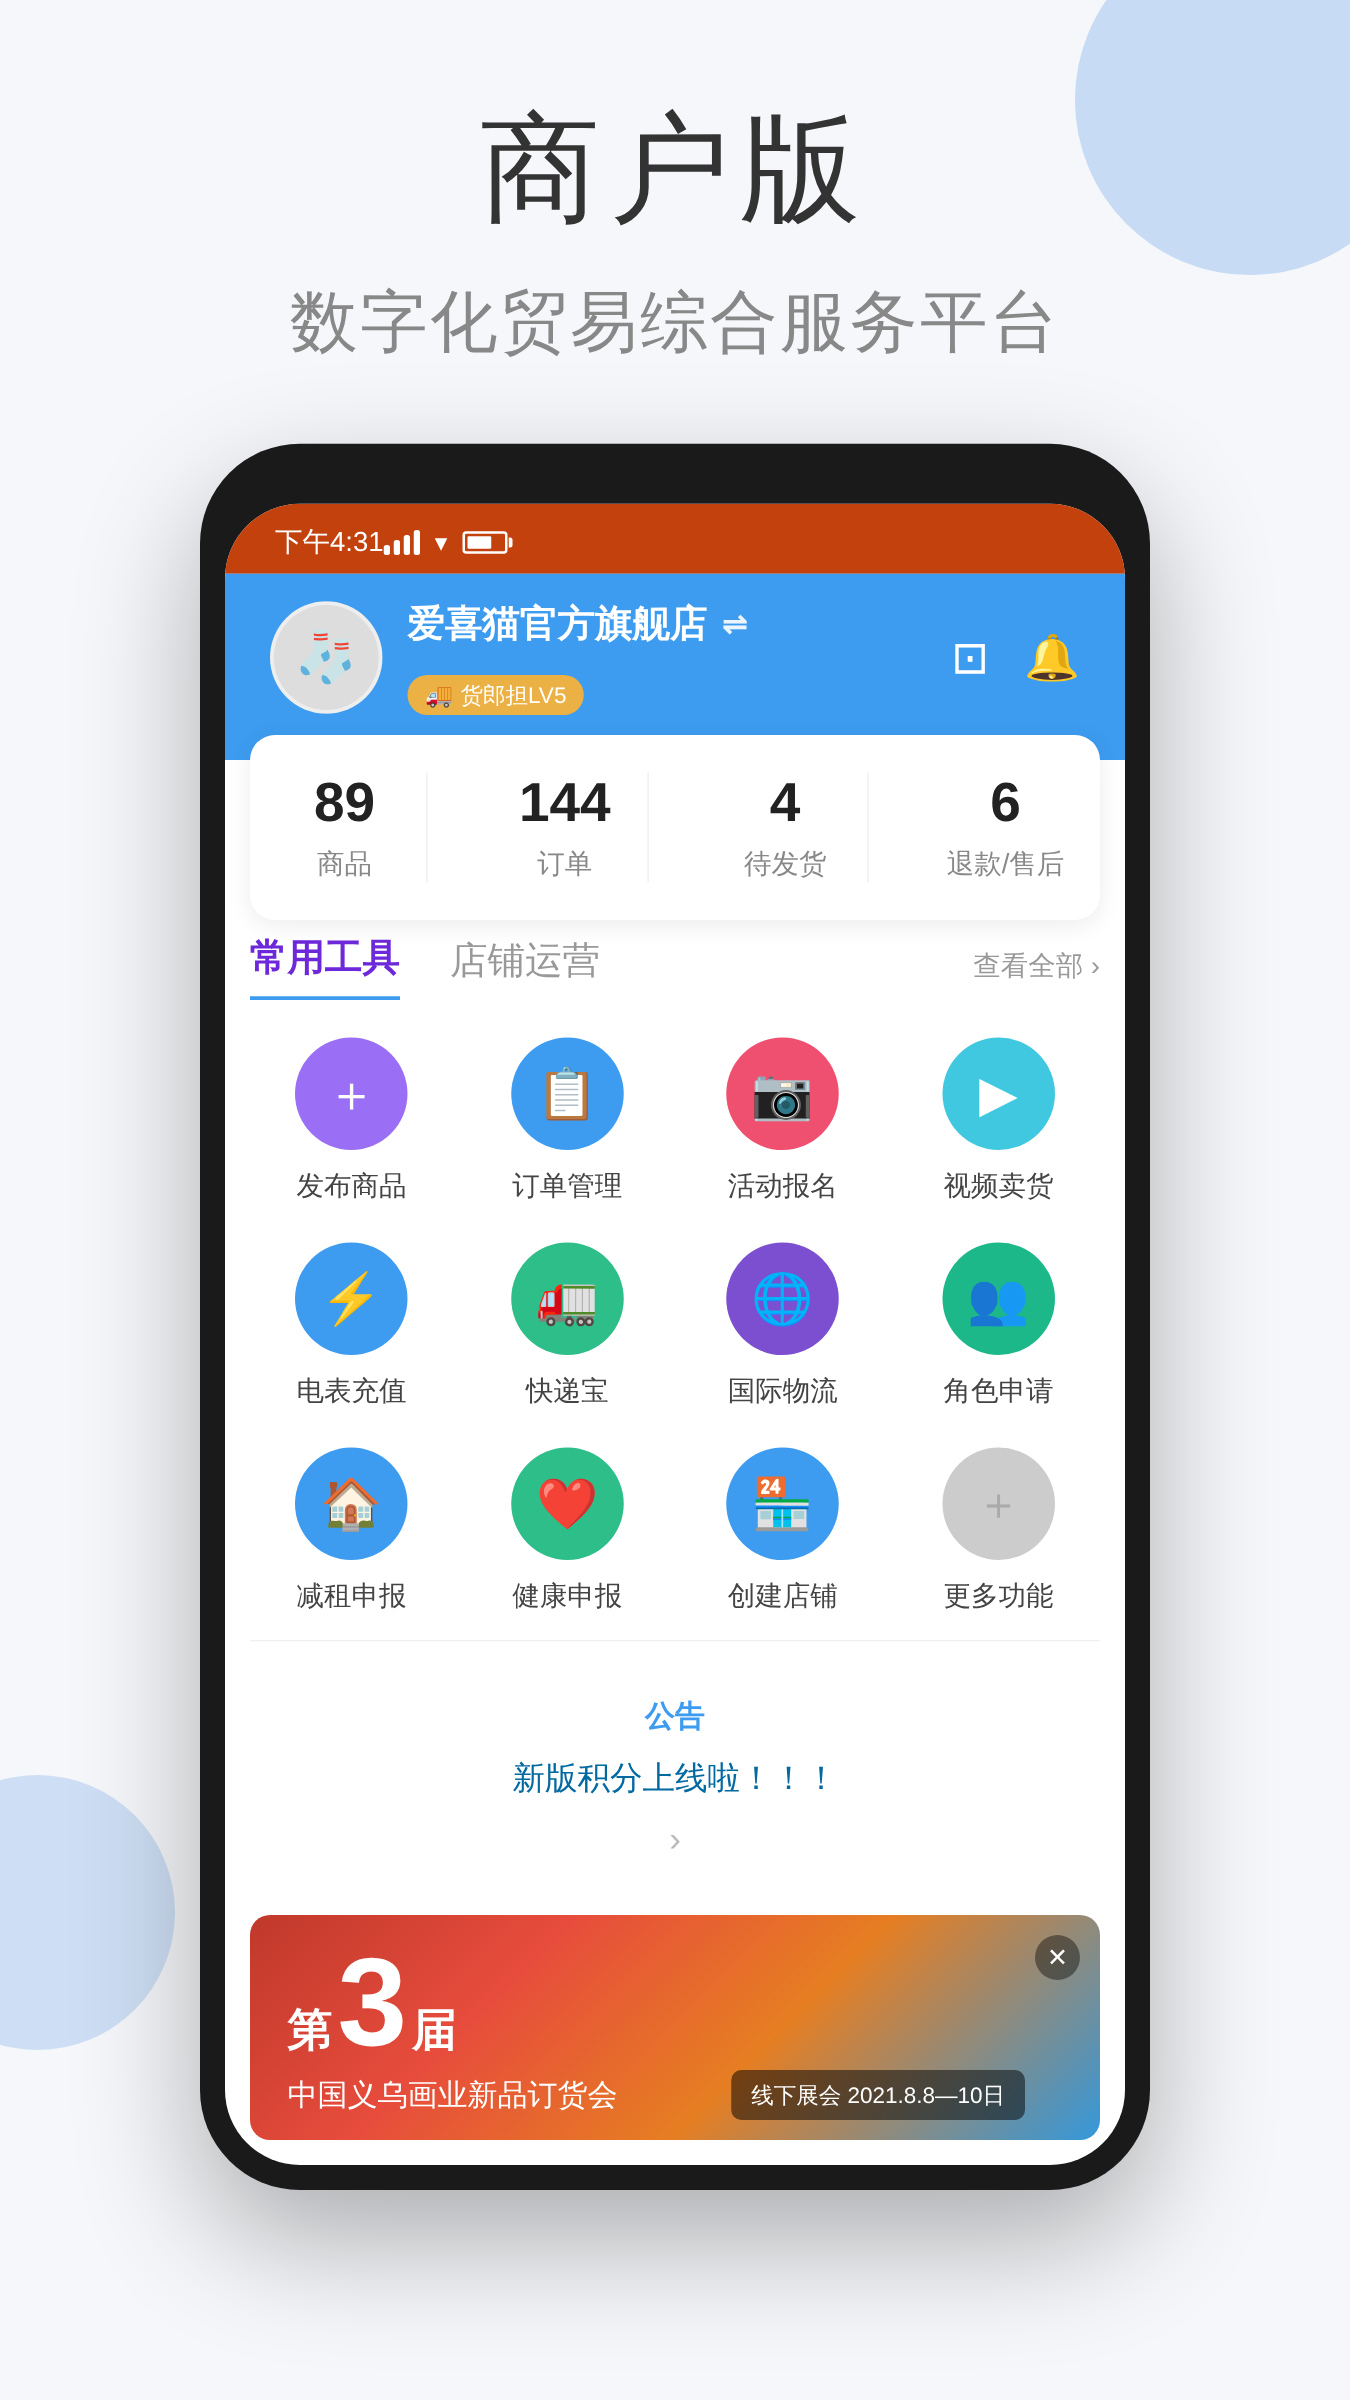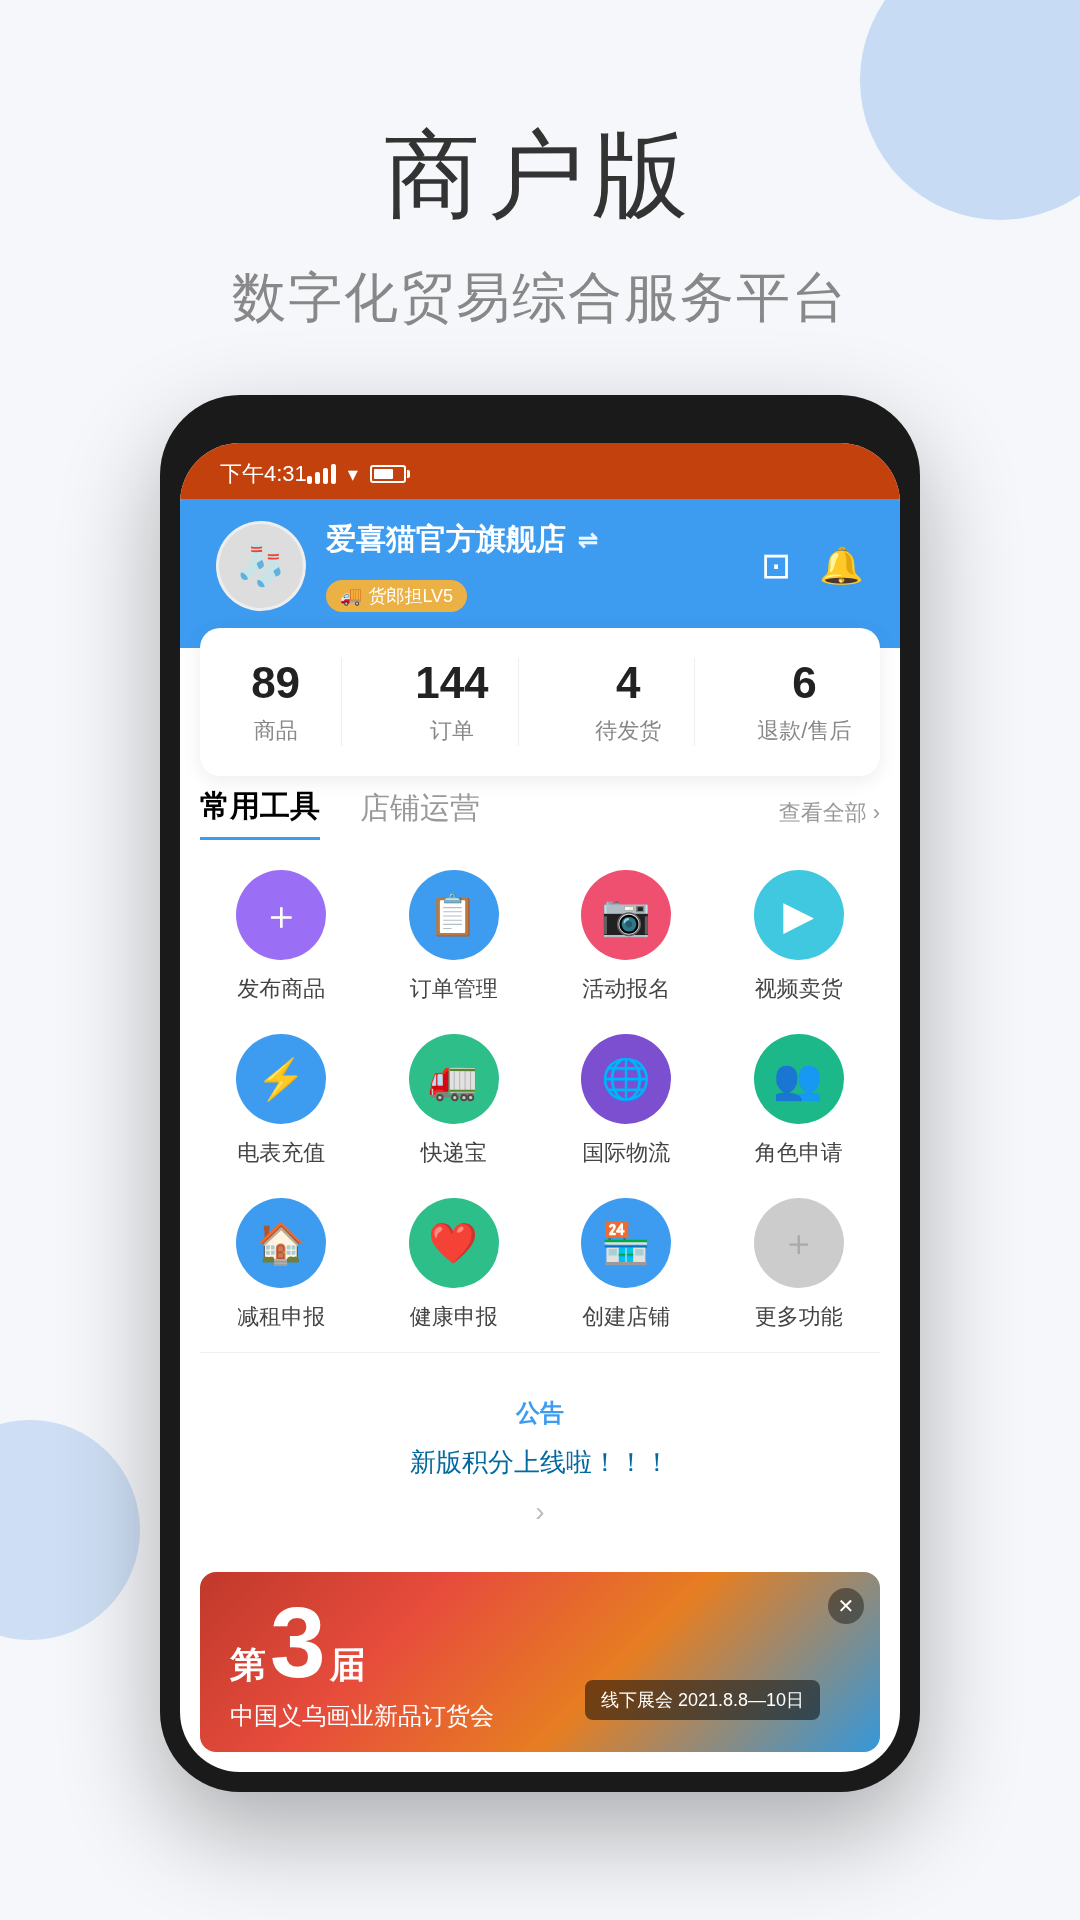--- a/index.html
+++ b/index.html
@@ -30,21 +30,21 @@
       width: 220px;
       height: 220px;
       background: #a8c8f0;
       border-radius: 50%;
       opacity: 0.5;
     }
 
     
     .page-header {
       text-align: center;
-      padding: 112px 0 60px;
+      padding: 72px 0 60px;
       position: relative;
       z-index: 2;
     }
     .page-title {
       font-size: 96px;
       font-weight: 400;
       color: #333;
       letter-spacing: 8px;
     }
     .page-subtitle {
@@ -230,21 +230,21 @@
       margin-bottom: 30px;
     }
     .tab-item {
       font-size: 30px;
       margin-right: 40px;
       padding-bottom: 10px;
       cursor: pointer;
       color: #999;
     }
     .tab-item.active {
-      color: #000000;
+      color: #6d28d9;
       font-weight: 700;
       border-bottom: 3px solid #3d9cf0;
     }
     .view-all {
       margin-left: auto;
       color: #999;
       font-size: 22px;
       display: flex;
       align-items: center;
       gap: 6px;
@@ -351,21 +351,21 @@
       display: flex;
       align-items: center;
       justify-content: center;
       color: #fff;
       font-size: 20px;
       cursor: pointer;
     }
     .banner-event-box {
       position: absolute;
       right: 60px;
-      bottom: 32px;
+      bottom: 16px;
       background: rgba(0,0,0,0.5);
       padding: 8px 16px;
       border-radius: 8px;
       color: #fff;
       font-size: 18px;
       text-align: center;
     }
 
     
     .section-divider {

